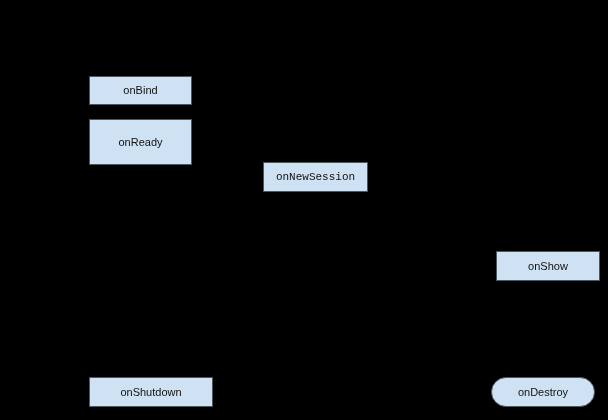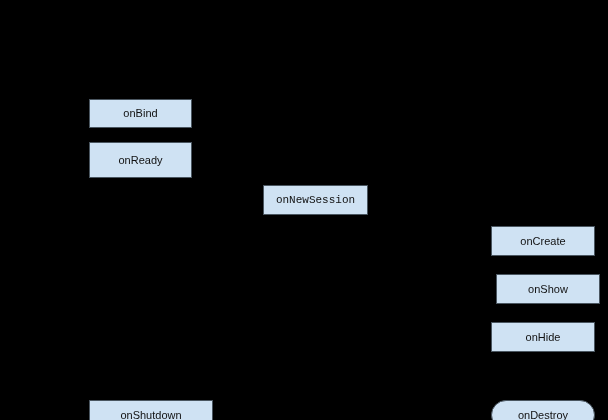--- a/index.html
+++ b/index.html
@@ -25,44 +25,41 @@
     background: #cfe2f3;
     border: 1px solid #4a5660;
     color: #111111;
     font-size: 11px;
     line-height: 1;
     display: flex;
     align-items: center;
     justify-content: center;
     text-align: center;
     white-space: nowrap;
-    margin-top: 23px;
   }
   
   .n-onbind      { left: 89px;  top: 76px;  width: 103px; height: 29px; }
-  .n-onready     { left: 89px;  top: 119px; width: 103px; height: 36px; }
+  .n-onready     { left: 89px;  top: 119px; width: 103px; height: 46px; }
   .n-onnewsession{ left: 263px; top: 162px; width: 105px; height: 30px; font-family: Liberation Mono, monospace; }
   .n-oncreate    { left: 491px; top: 203px; width: 104px; height: 30px; }
   .n-onshow      { left: 496px; top: 251px; width: 104px; height: 30px; }
   .n-onhide      { left: 491px; top: 299px; width: 104px; height: 30px; }
   .n-ondestroy   { left: 491px; top: 377px; width: 104px; height: 30px; border-radius: 15px; }
   .n-onshutdown  { left: 89px;  top: 377px; width: 124px; height: 30px; }
 </style>
 </head>
 <body>
 
 <div class="stage">
   <div class="node n-onbind">onBind</div>
 
   <div class="node n-onready">onReady</div>
 
   <div class="node n-onnewsession">onNewSession</div>
 
-  <div class="node n-oncreate">onCreate</div>
 
   <div class="node n-onshow">onShow</div>
 
-  <div class="node n-onhide">onHide</div>
 
   <div class="node n-ondestroy">onDestroy</div>
 
   <div class="node n-onshutdown">onShutdown</div>
 </div>
 
 </body></html>

